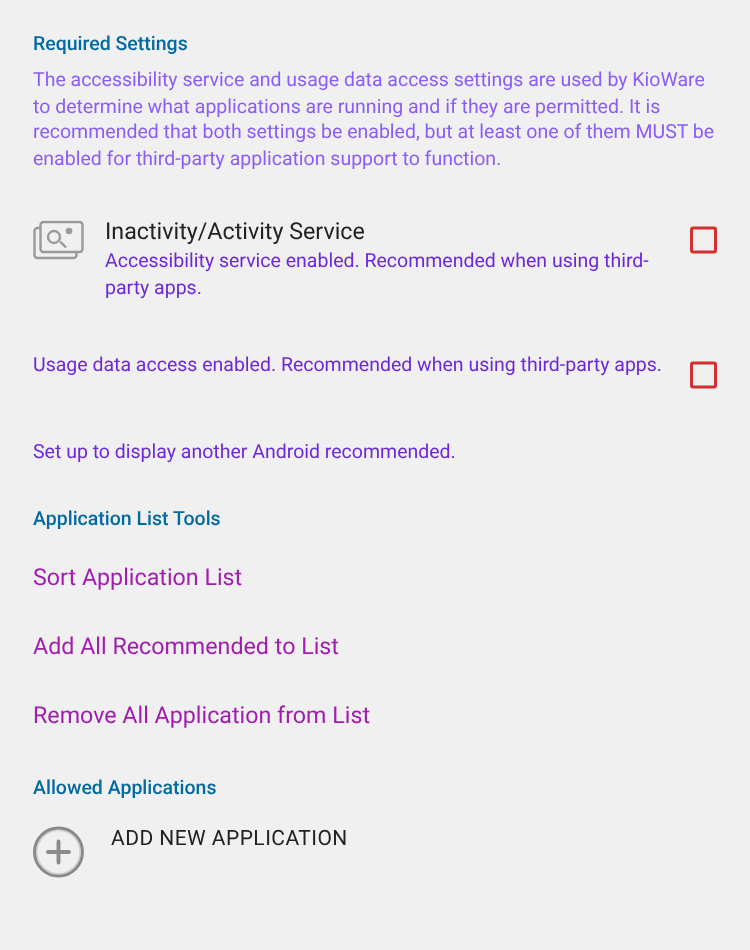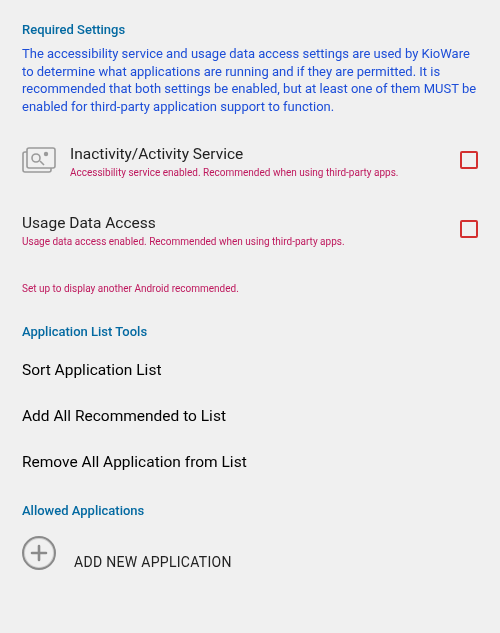--- a/index.html
+++ b/index.html
@@ -14,21 +14,21 @@
   }
   .section-header {
     color: #0369a1;
     font-size: 13px;
     font-weight: 500;
     padding: 22px 22px 8px 22px;
   }
   .section-header.tight { padding-top: 18px; }
   .desc {
     padding: 0 22px 6px 22px;
-    color: #1d4ed8;
+    color: #8b5cf6;
     line-height: 1.35;
     font-size: 13px;
   }
   .item {
     display: flex;
     align-items: flex-start;
     padding: 10px 22px 10px 22px;
   }
   .item.withicon { padding-left: 22px; }
   .leading {
@@ -43,47 +43,47 @@
   .body {
     flex: 1 1 auto;
     min-width: 0;
   }
   .title {
     font-size: 15.5px;
     color: #222;
     margin-bottom: 3px;
   }
   .sub {
-    font-size: 10px;
-    color: #be185d;
+    font-size: 13px;
+    color: #6d28d9;
     line-height: 1.35;
   }
   .trailing {
     flex: 0 0 34px;
     display: flex;
     align-items: center;
     justify-content: flex-end;
     padding-top: 6px;
   }
   .checkbox {
     width: 18px;
     height: 18px;
     border: 2px solid #d32f2f;
     border-radius: 2px;
     cursor: pointer;
   }
   .simple-item {
     padding: 14px 22px;
     font-size: 15.5px;
-    color: #000000;
+    color: #a21caf;
     cursor: pointer;
   }
   .add-row {
     display: flex;
-    align-items: flex-end;
+    align-items: flex-start;
     padding: 10px 22px;
     cursor: pointer;
   }
   .add-icon {
     width: 34px;
     height: 34px;
     border: 2px solid #8a8a8a;
     border-radius: 50%;
     display: flex;
     align-items: center;
@@ -123,21 +123,20 @@
   </div>
   <div class="trailing">
     <div class="checkbox"></div>
   </div>
 </div>
 
 <div class="spacer"></div>
 
 <div class="item">
   <div class="body">
-    <div class="title">Usage Data Access</div>
     <div class="sub">Usage data access enabled. Recommended when using third-party apps.</div>
   </div>
   <div class="trailing">
     <div class="checkbox"></div>
   </div>
 </div>
 
 <div class="spacer"></div>
 
 <div class="item">

